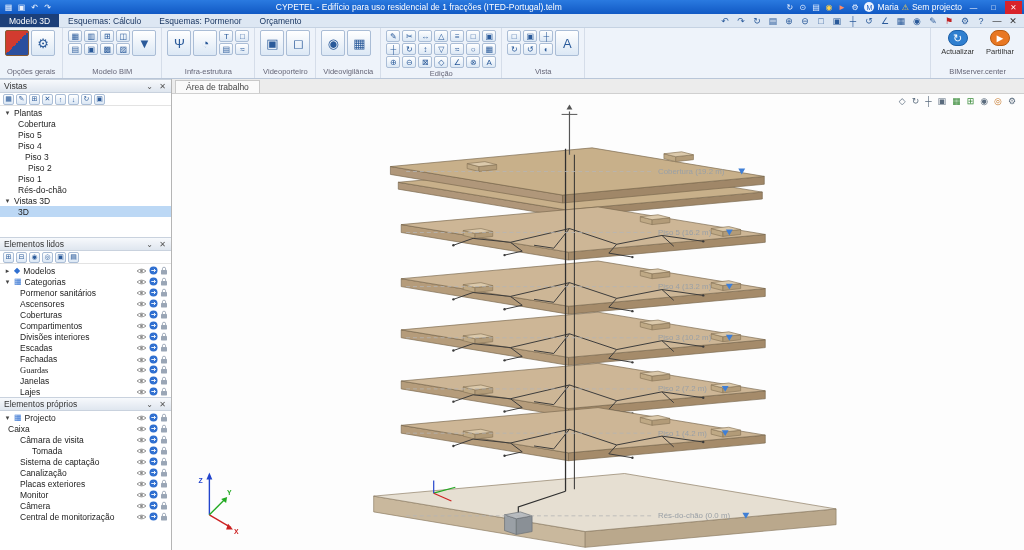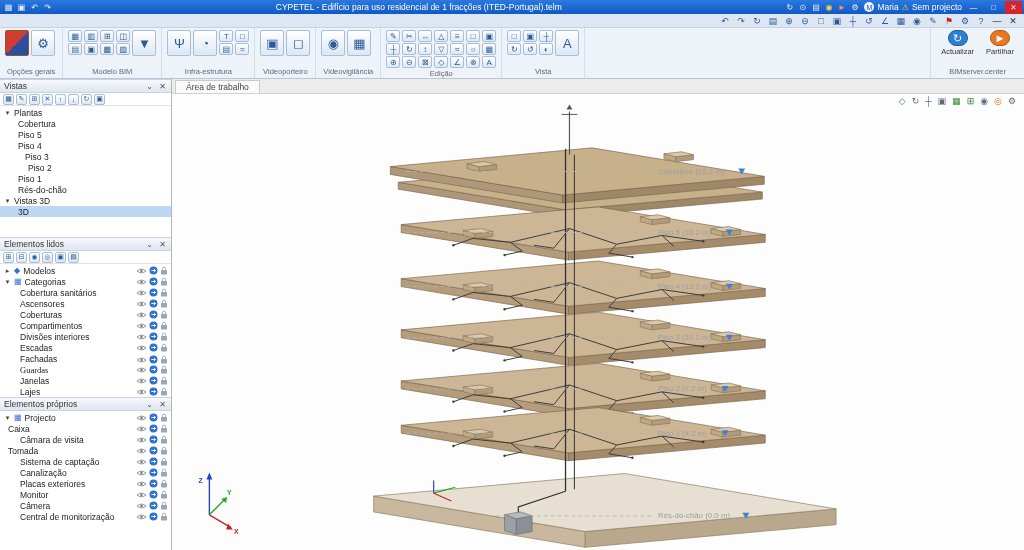--- a/index.html
+++ b/index.html
@@ -101,20 +101,26 @@
   <span class="tb-user">
     <span class="warn">⚠</span>
     <span>Sem projecto</span>
   </span>
   <span class="winbtn">—</span>
   <span class="winbtn">□</span>
   <span class="winbtn close">✕</span>
 </div>
 
 <div id="tabsrow">
+  <div id="menu-tabs" style="display:flex;">
+      <div class="mtab active">Modelo 3D</div>
+      <div class="mtab">Esquemas: Cálculo</div>
+      <div class="mtab">Esquemas: Pormenor</div>
+      <div class="mtab">Orçamento</div>
+    </div>
   <div id="quick-icons">
       <span class="icn q">↶</span>
       <span class="icn q">↷</span>
       <span class="icn q">↻</span>
       <span class="icn q">▤</span>
       <span class="icn q">⊕</span>
       <span class="icn q">⊖</span>
       <span class="icn q">□</span>
       <span class="icn q">▣</span>
       <span class="icn q">┼</span>
@@ -399,21 +405,21 @@
               </span>
               <span class="tic">
                 <svg width="8" height="9" viewBox="0 0 8 9">
                   <rect x="1" y="4" width="6" height="4.4" rx="0.6" fill="#9aa6b6"></rect>
                   <path d="M2.4 4 V2.8 a1.6 1.6 0 0 1 3.2 0 V4" fill="none" stroke="#9aa6b6" stroke-width="0.9"></path>
                 </svg>
               </span>
             </span>
           </div>
           <div class="trow" style="padding-left: 20px;">
-            <span class="tlabel">Cobertura sanitários</span>
+            <span class="tlabel">Pormenor sanitários</span>
             <span class="trio">
               <span class="tic">
                 <svg width="11" height="8" viewBox="0 0 11 8">
                   <path d="M1 4 Q5.5 0.2 10 4 Q5.5 7.8 1 4 Z" fill="none" stroke="#8a8a8a" stroke-width="0.9"></path>
                   <circle cx="5.5" cy="4" r="1.4" fill="#8a8a8a"></circle>
                 </svg>
               </span>
               <span class="tic">
                 <svg width="9" height="9" viewBox="0 0 9 9">
                   <circle cx="4.5" cy="4.5" r="4" fill="#2f6fd0"></circle>
@@ -709,21 +715,21 @@
                 </svg>
               </span>
               <span class="tic">
                 <svg width="8" height="9" viewBox="0 0 8 9">
                   <rect x="1" y="4" width="6" height="4.4" rx="0.6" fill="#9aa6b6"></rect>
                   <path d="M2.4 4 V2.8 a1.6 1.6 0 0 1 3.2 0 V4" fill="none" stroke="#9aa6b6" stroke-width="0.9"></path>
                 </svg>
               </span>
             </span>
           </div>
-          <div class="trow" style="padding-left: 8px;">
+          <div class="trow" style="padding-left: 32px;">
             <span class="tlabel">Tomada</span>
             <span class="trio">
               <span class="tic">
                 <svg width="11" height="8" viewBox="0 0 11 8">
                   <path d="M1 4 Q5.5 0.2 10 4 Q5.5 7.8 1 4 Z" fill="none" stroke="#8a8a8a" stroke-width="0.9"></path>
                   <circle cx="5.5" cy="4" r="1.4" fill="#8a8a8a"></circle>
                 </svg>
               </span>
               <span class="tic">
                 <svg width="9" height="9" viewBox="0 0 9 9">

